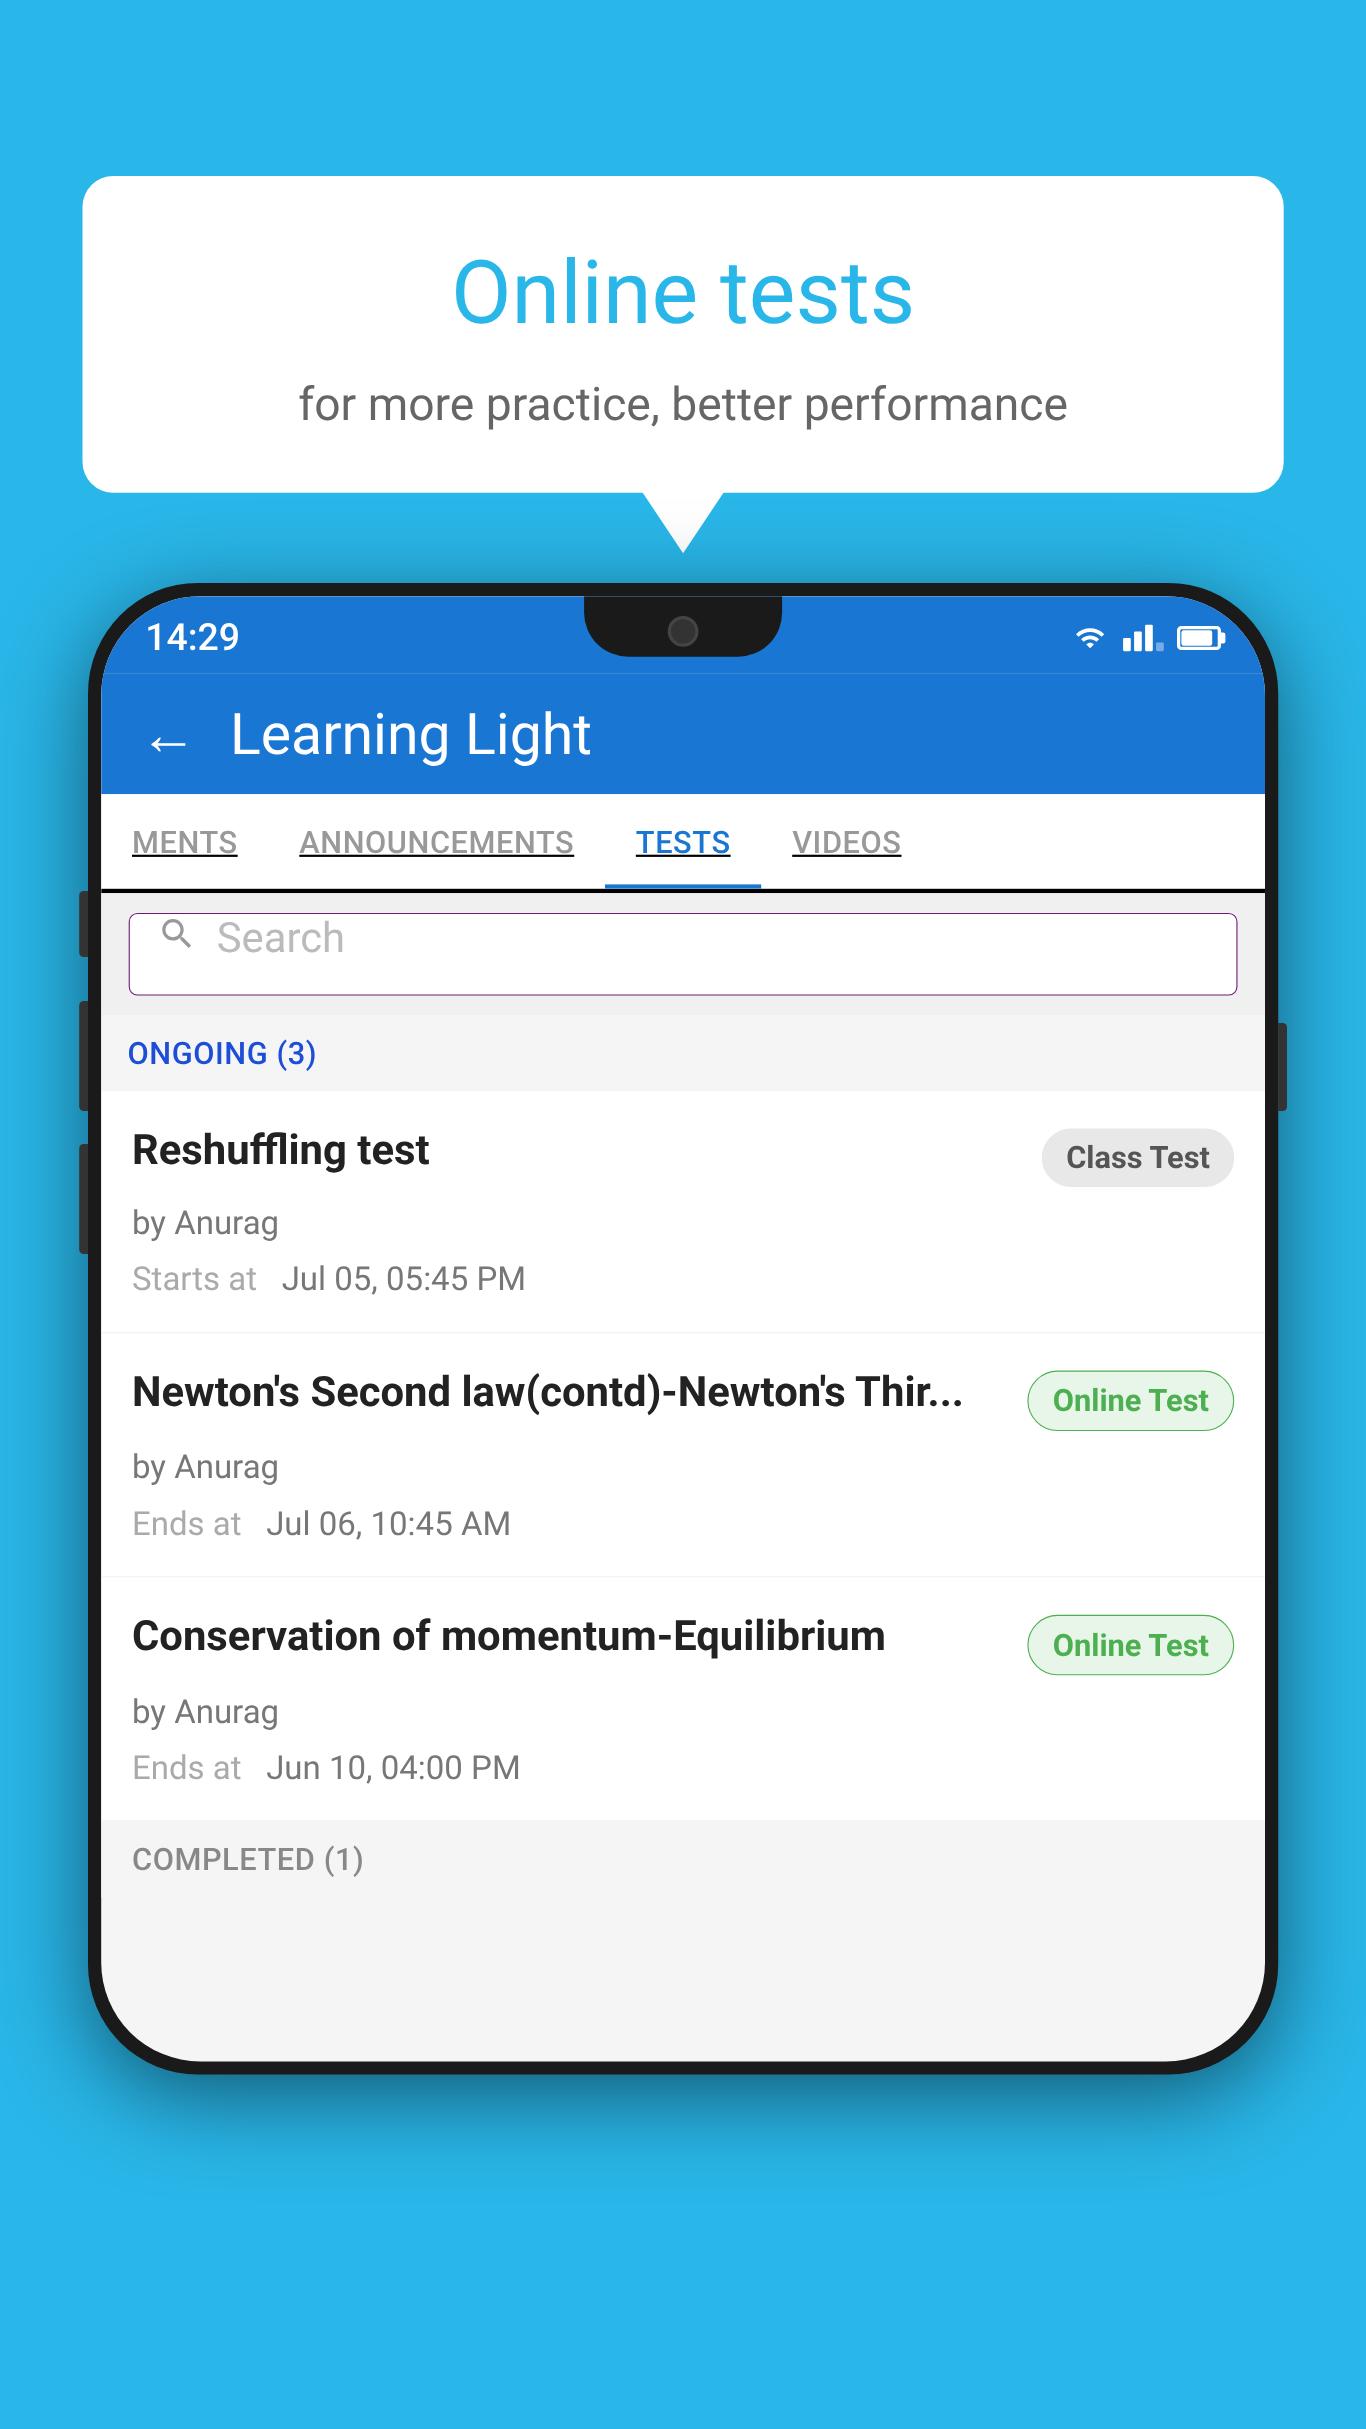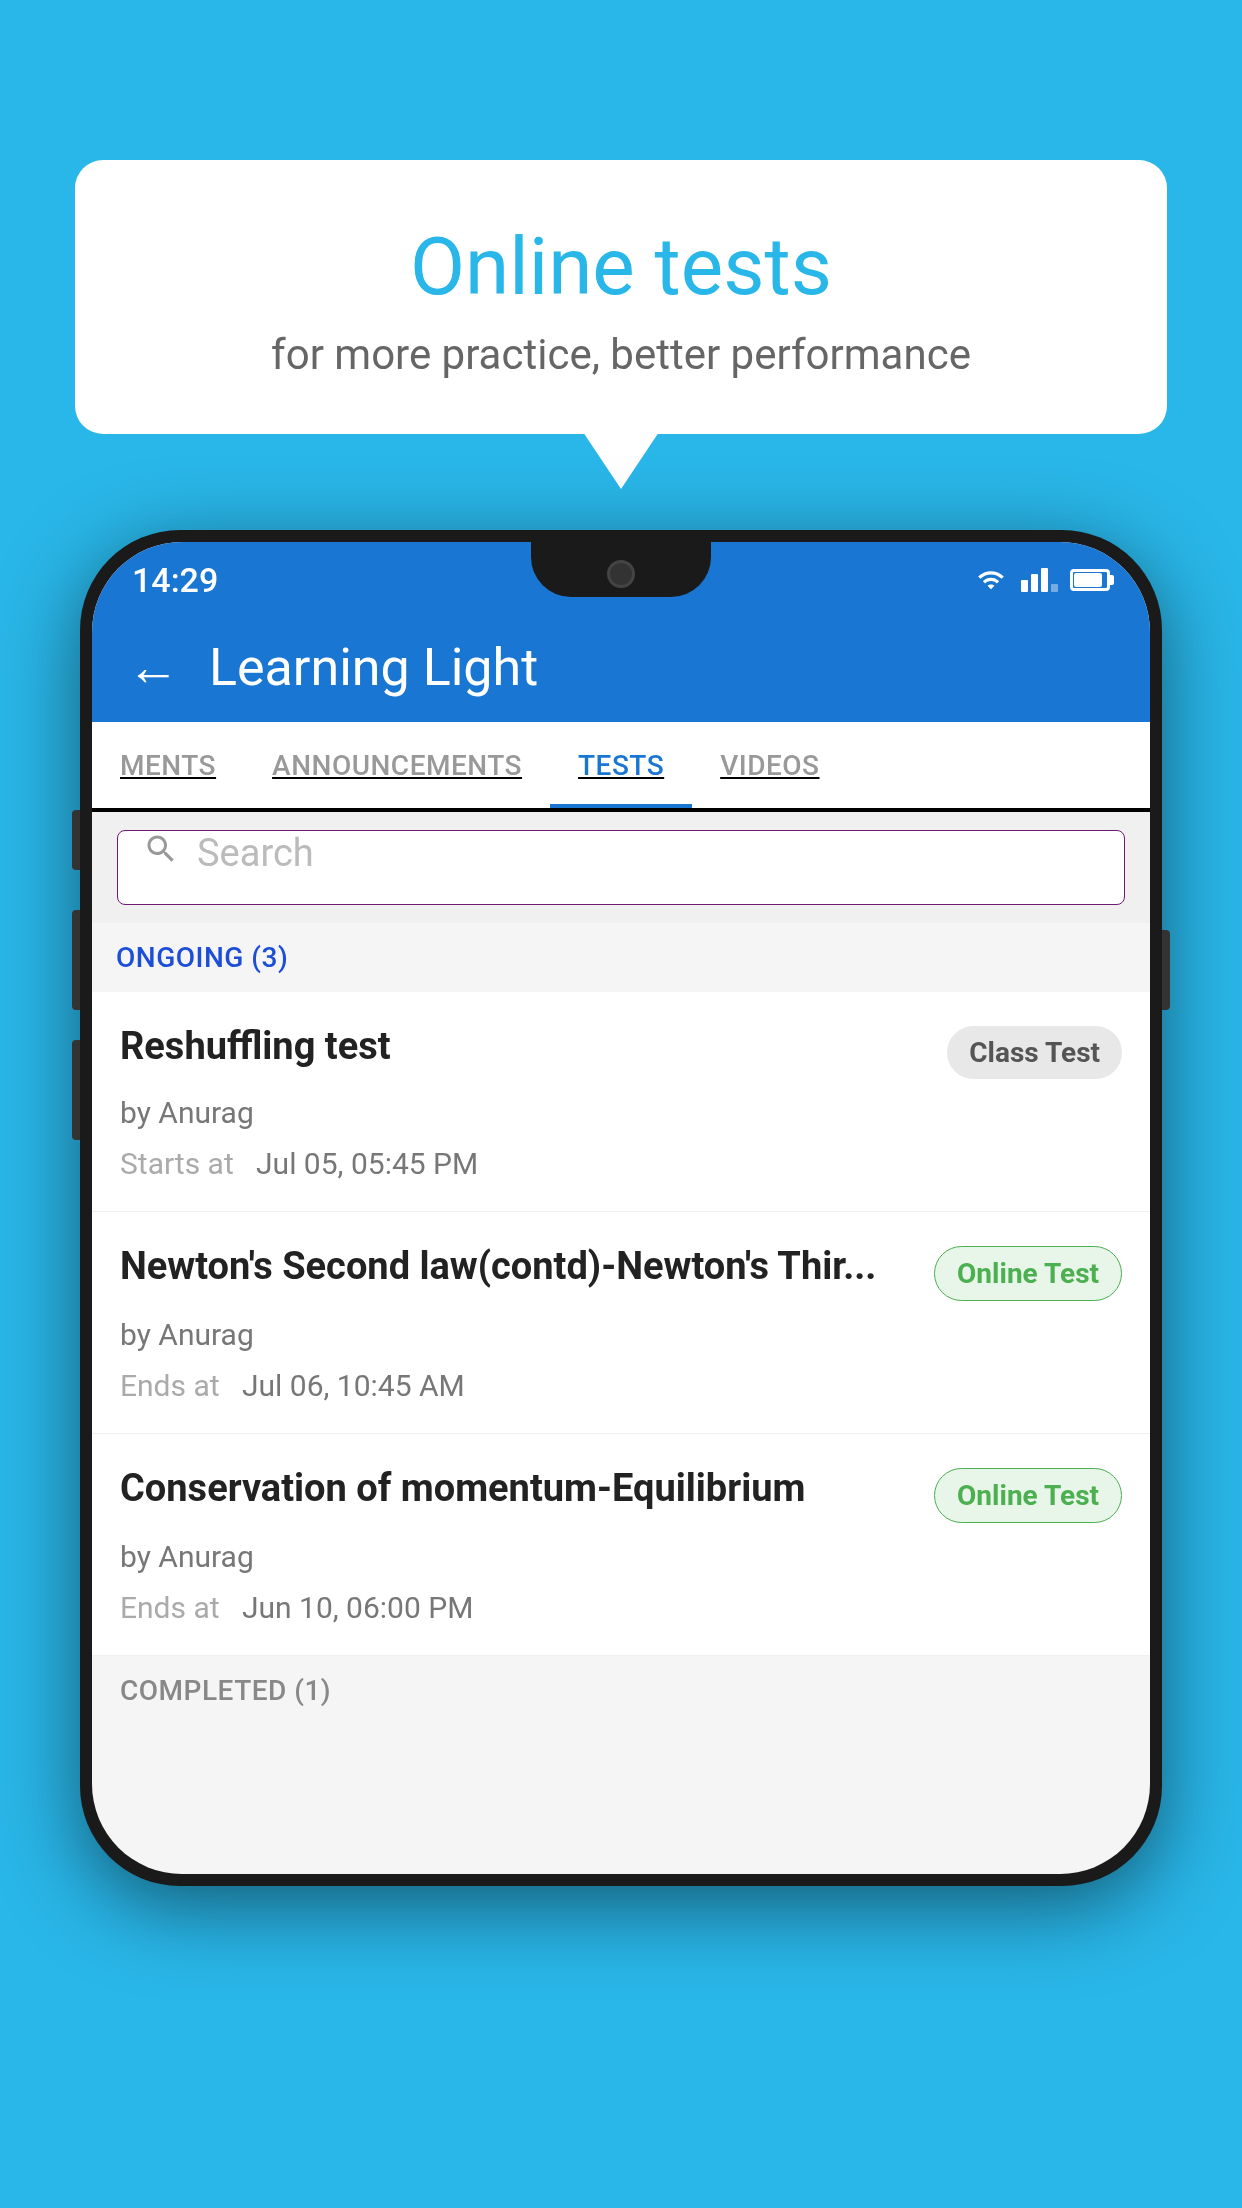--- a/index.html
+++ b/index.html
@@ -36,21 +36,21 @@
       height: 0;
       border-left: 40px solid transparent;
       border-right: 40px solid transparent;
       border-top: 60px solid white;
     }
 
     .speech-bubble-title {
       font-size: 80px;
       color: #29B6E8;
       font-weight: 400;
-      margin-bottom: 16px;
+      margin-bottom: 30px;
     }
 
     .speech-bubble-subtitle {
       font-size: 42px;
       color: #666;
       font-weight: 400;
     }
 
     
     .phone-container {
@@ -493,21 +493,21 @@
 
         <div class="test-item">
           <div class="test-item-header">
             <span class="test-item-name">Conservation of momentum-Equilibrium</span>
             <span class="test-badge badge-online">Online Test</span>
           </div>
           <div class="test-item-author">by Anurag</div>
           <div class="test-item-date">
             <span class="test-date-label">Ends at</span>
             &nbsp;
-            <span>Jun 10, 06:00 PM</span>
+            <span>Jun 10, 04:00 PM</span>
           </div>
         </div>
 
         <div class="section-header completed-section">COMPLETED (1)</div>
 
       </div>
     </div>
   </div>
 
 </div>

